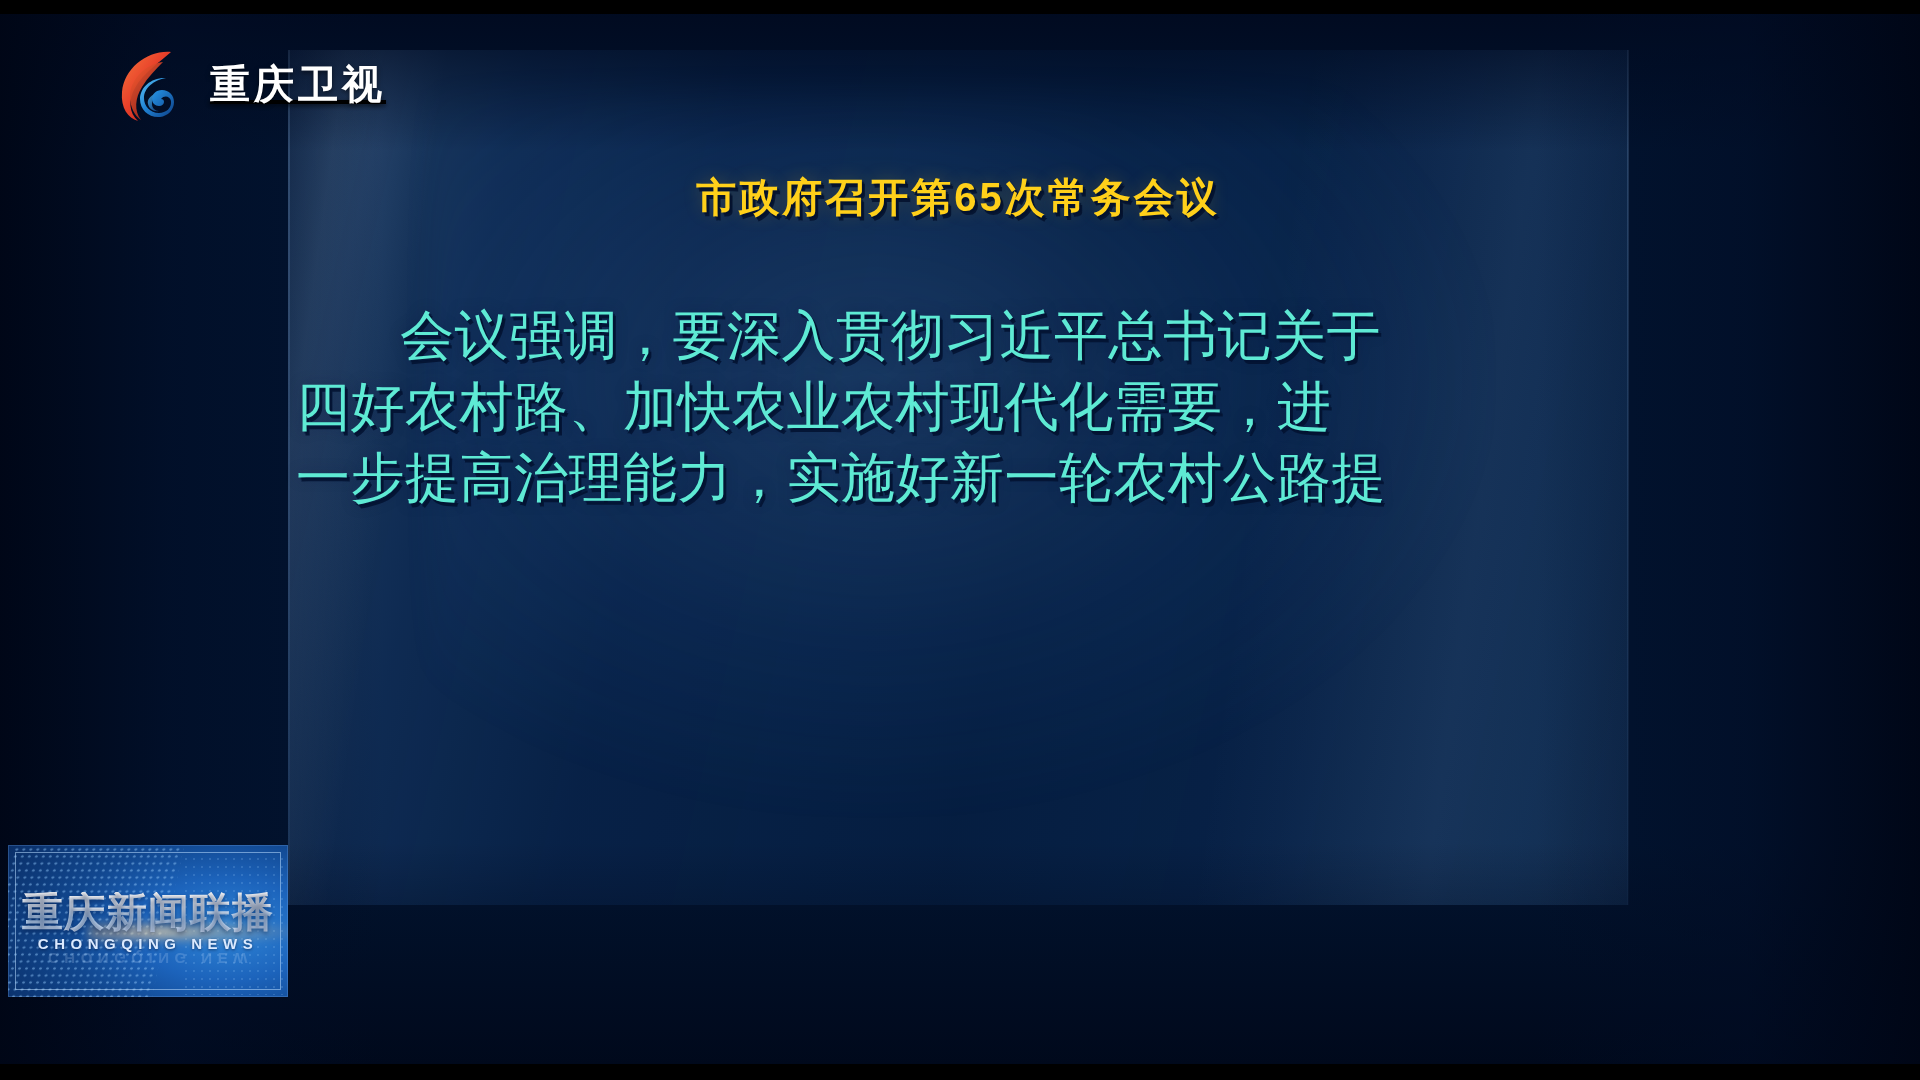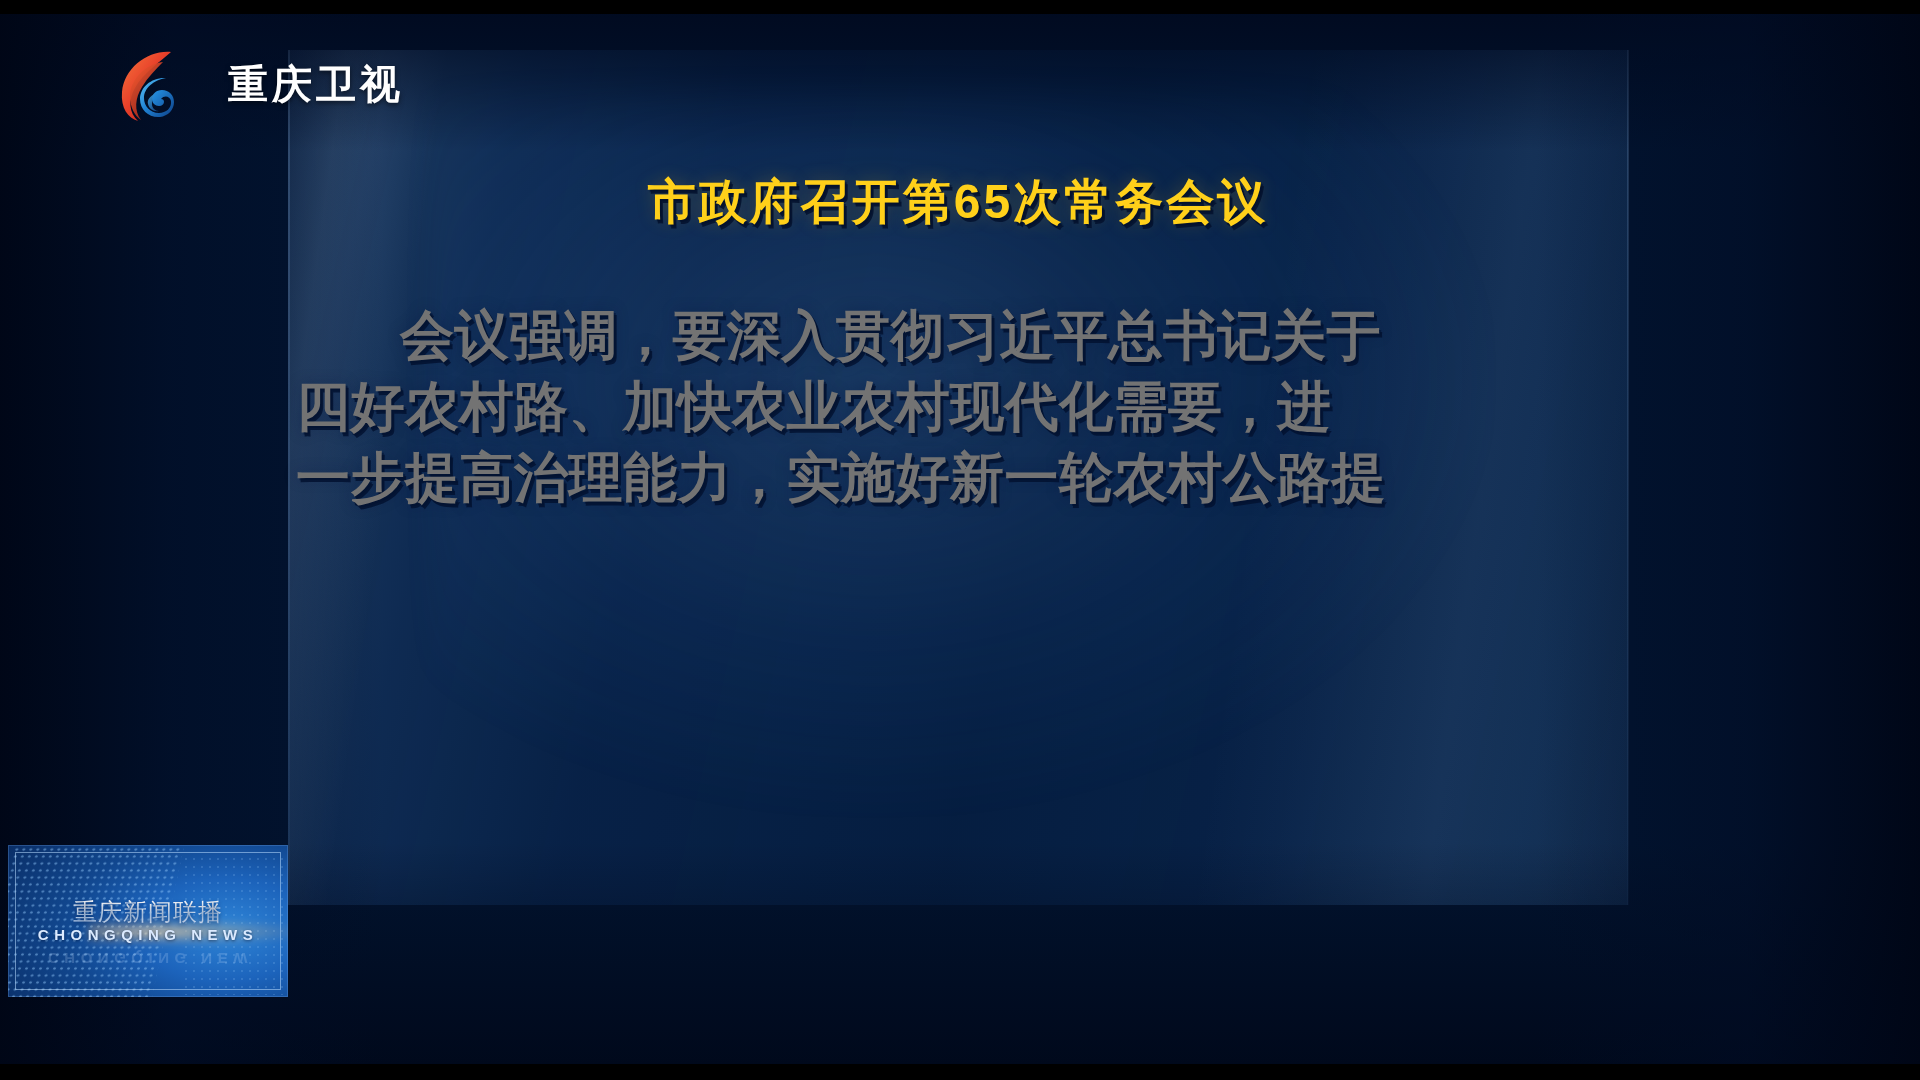--- a/index.html
+++ b/index.html
@@ -103,22 +103,23 @@
     filter: blur(14px);
   }
 
   
   #logo-block {
     position: absolute;
     left: 108px;
     top: 42px;
     display: flex;
     align-items: center;
-    gap: 36px;
+    gap: 18px;
     z-index: 30;
+    text-decoration: underline;
   }
   #logo-mark {
     width: 84px;
     height: 84px;
     position: relative;
     flex: 0 0 auto;
   }
   #logo-mark svg { display: block; width: 84px; height: 84px; }
   #logo-text {
     color: #ffffff;
@@ -132,43 +133,43 @@
 
   
   #headline {
     position: absolute;
     left: 288px;
     top: 176px;
     width: 1340px;
     text-align: center;
     z-index: 30;
     color: #ffd01a;
-    font-size: 48px;
+    font-size: 40px;
     font-weight: 700;
     letter-spacing: 3px;
     line-height: 1.08;
     white-space: nowrap;
     text-shadow:
       3px 4px 0 rgba(2,16,44,0.82),
       2px 2px 1px rgba(2,16,44,0.75),
       0 0 18px rgba(255,190,20,0.22);
   }
 
   
   #body-copy {
     position: absolute;
     left: 296px;
     top: 300px;
     width: 1000px;
     z-index: 30;
   }
   .copy-line {
-    color: #737373;
+    color: #5eead4;
     font-size: 54px;
-    font-weight: 700;
+    font-weight: 400;
     letter-spacing: 0.5px;
     line-height: 71px;
     white-space: nowrap;
     text-shadow:
       3px 4px 0 rgba(2,18,48,0.85),
       2px 2px 0 rgba(3,22,55,0.7),
       0 0 14px rgba(0,20,60,0.35);
   }
   .copy-line.indent { padding-left: 104px; }
 
@@ -229,22 +230,22 @@
     top: 0;
     width: 280px;
     height: 152px;
     display: flex;
     flex-direction: column;
     align-items: center;
     justify-content: center;
     gap: 3px;
   }
   #card-title-cn {
-    font-size: 24px;
-    font-weight: 400;
+    font-size: 41px;
+    font-weight: 700;
     letter-spacing: 1px;
     line-height: 1;
     background: linear-gradient(180deg, #ffffff 0%, #eef6ff 38%, #b9d6f5 62%, #dcebff 100%);
     -webkit-background-clip: text;
     background-clip: text;
     color: transparent;
     text-shadow: 0 2px 4px rgba(0,20,60,0.45);
     white-space: nowrap;
   }
   #card-title-en {

